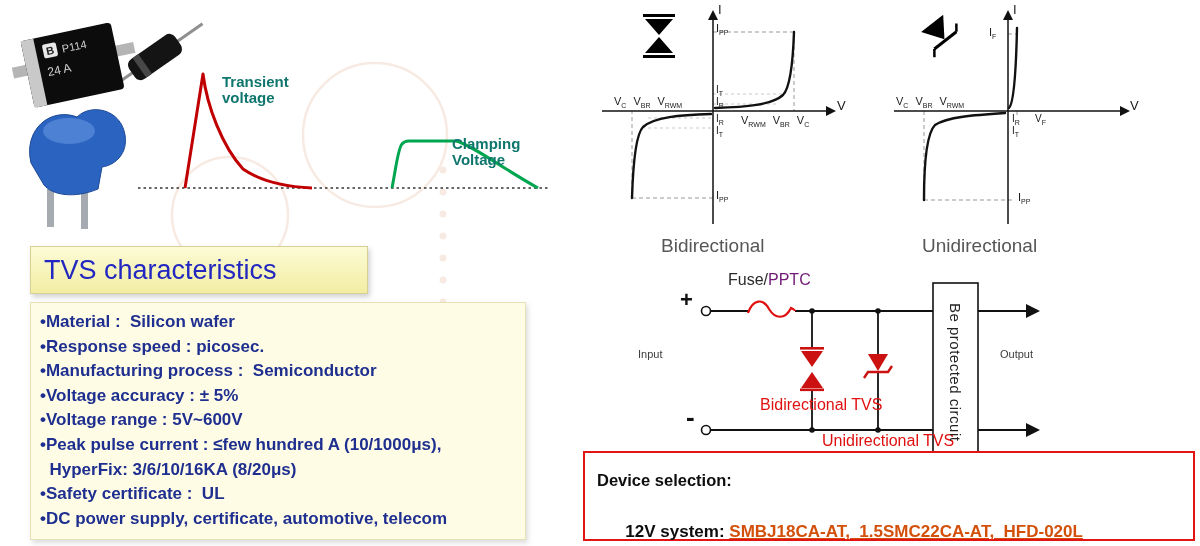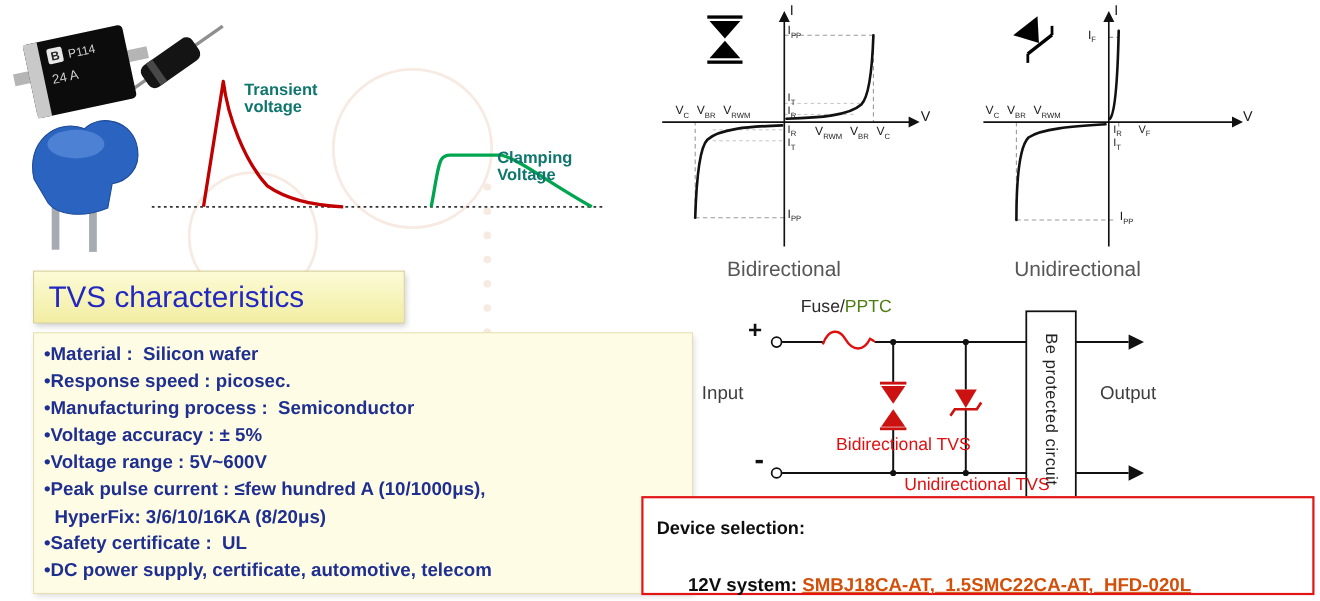--- a/index.html
+++ b/index.html
@@ -5,40 +5,40 @@
   *{margin:0;padding:0;box-sizing:border-box}
   html,body{width:1200px;height:546px}
   body{background:#fff;font-family:"Liberation Sans","DejaVu Sans",sans-serif;overflow:hidden}
   .slide{position:relative;width:1200px;height:546px;background:#fff}
   .slide>svg,.graph>svg,.circuit>svg{position:absolute}
   .watermark{opacity:.6}
   .wave-label{position:absolute;font-size:15px;font-weight:bold;color:#0f766e;line-height:16px;z-index:2}
   .title-box{position:absolute;left:30px;top:246px;width:338px;height:48px;background:linear-gradient(180deg,#fcfbd6,#f2eda2);
     border:1px solid #d8d092;box-shadow:2px 3px 5px rgba(120,120,120,.35);display:flex;align-items:center;padding-left:13px;z-index:3}
   .title-box span{font-size:27px;font-weight:normal;color:#2127c0}
-  .bullets{position:absolute;left:30px;top:302px;width:600px;height:238px;background:#fffce6;border:1px solid #e6e1b4;
+  .bullets{position:absolute;left:30px;top:302px;width:496px;height:238px;background:#fffce6;border:1px solid #e6e1b4;
     box-shadow:2px 3px 5px rgba(120,120,120,.25);padding:7px 9px;z-index:3}
   .bullet{font-size:17px;font-weight:bold;color:#1e2f8f;line-height:24.6px;white-space:pre-wrap}
   .caption{position:absolute;font-size:19px;color:#575757}
   .graph{position:absolute;width:262px;height:228px}
   #g1{left:588px;top:6px}
   #g2{left:876px;top:6px}
   .glabel{position:absolute;font-size:11px;color:#1a1a1a;white-space:nowrap;line-height:11px}
   .glabel.sm{font-size:10px}
   .glabel.axisl{font-size:13px}
   .glabel sub{font-size:7px}
   .glabel.row .tok{margin-right:7px}
   .tok{display:inline-block}
   .circuit{position:absolute;left:600px;top:268px;width:475px;height:200px}
-  .c-label{position:absolute;white-space:nowrap;color:#3d3d3d;font-size:17px}
+  .c-label{position:absolute;white-space:nowrap;color:#3d3d3d;font-size:11px}
   .c-sign{position:absolute;font-size:22px;font-weight:bold;color:#111;line-height:20px}
   .tvs-label{position:absolute;font-size:16px;color:#e01010;white-space:nowrap}
   .fuse-label{position:absolute;left:128px;top:3px;font-size:16px;white-space:nowrap}
   .fuse-label .dark{color:#2b2b2b}
-  .fuse-label .red{color:#4d7c0f}
+  .fuse-label .red{color:#701a75}
   .protected-text{position:absolute;left:333px;top:15px;width:45px;height:179px;display:flex;align-items:center;justify-content:center;
     writing-mode:vertical-rl;font-size:15px;color:#222;letter-spacing:.5px}
   .device-box{position:absolute;left:583px;top:451px;width:612px;height:90px;border:2px solid #e21414;background:#fff;padding:15px 12px;z-index:3}
   .ds-heading{font-size:16.5px;font-weight:bold;color:#0e0e0e;line-height:25px}
   .ds-row{font-size:17px;font-weight:bold;line-height:26px;white-space:pre-wrap}
   .ds-prefix{color:#0e0e0e}
   .ds-parts{color:#d2500a;text-decoration:underline}
 </style>
 </head>
 <body>

